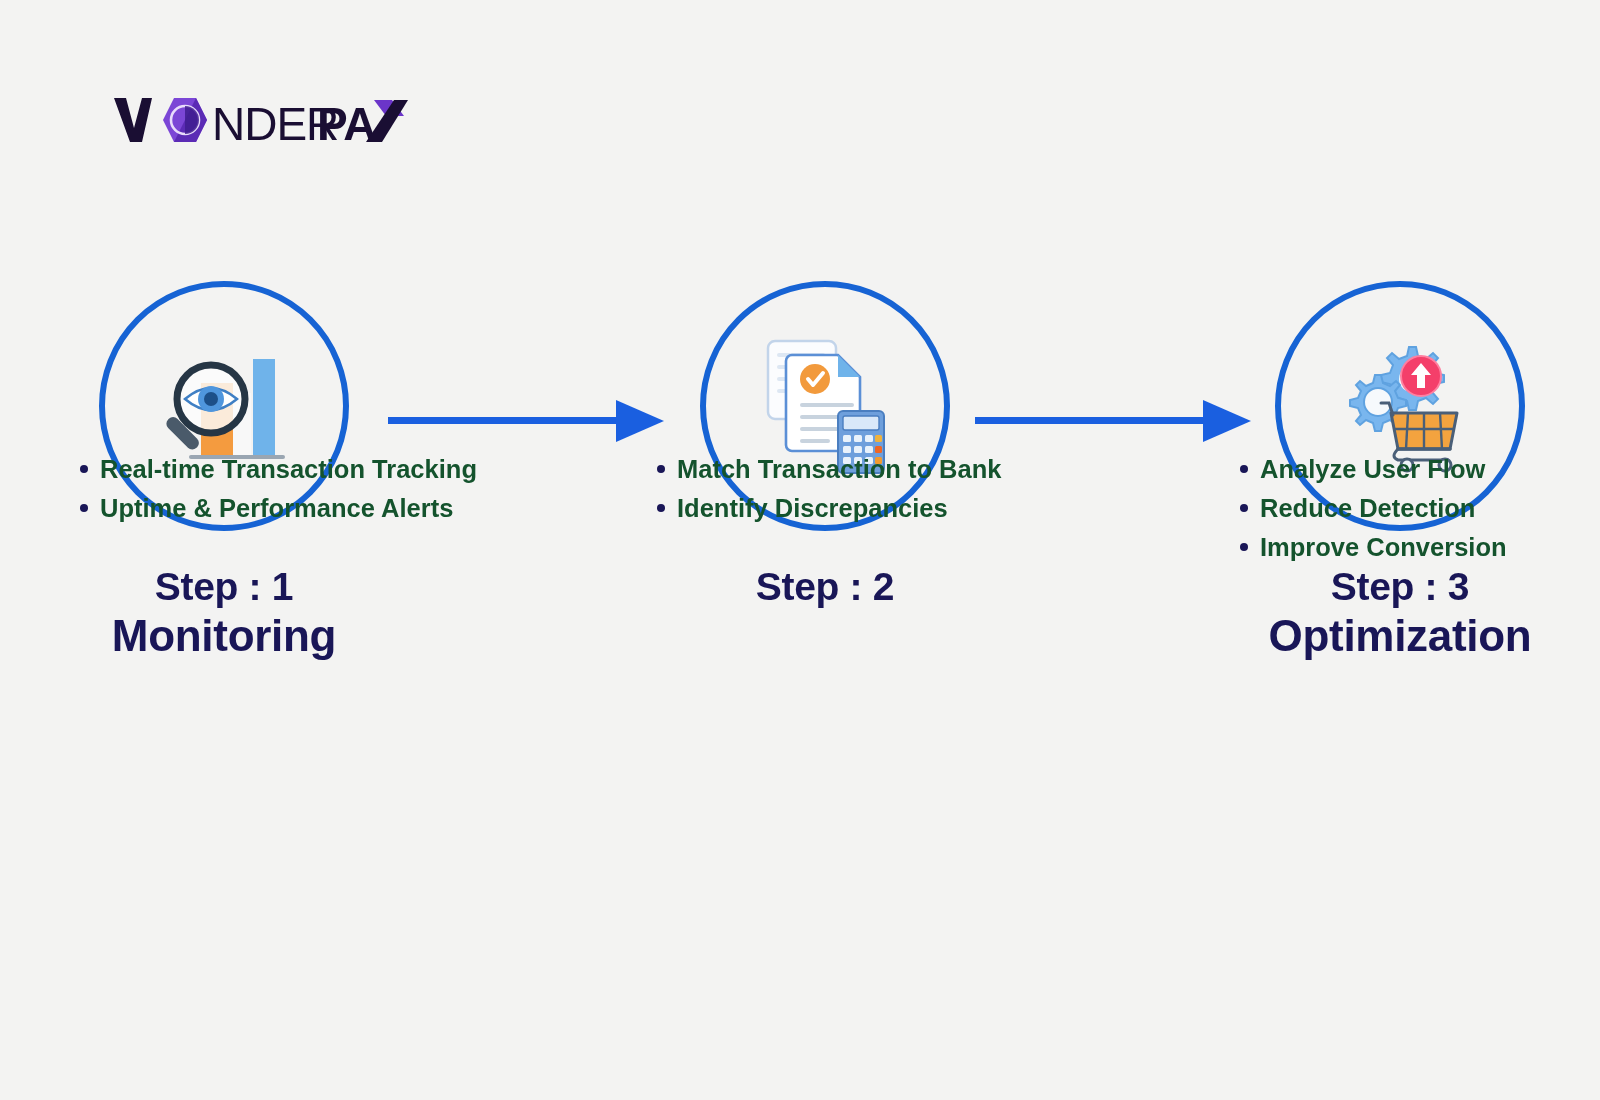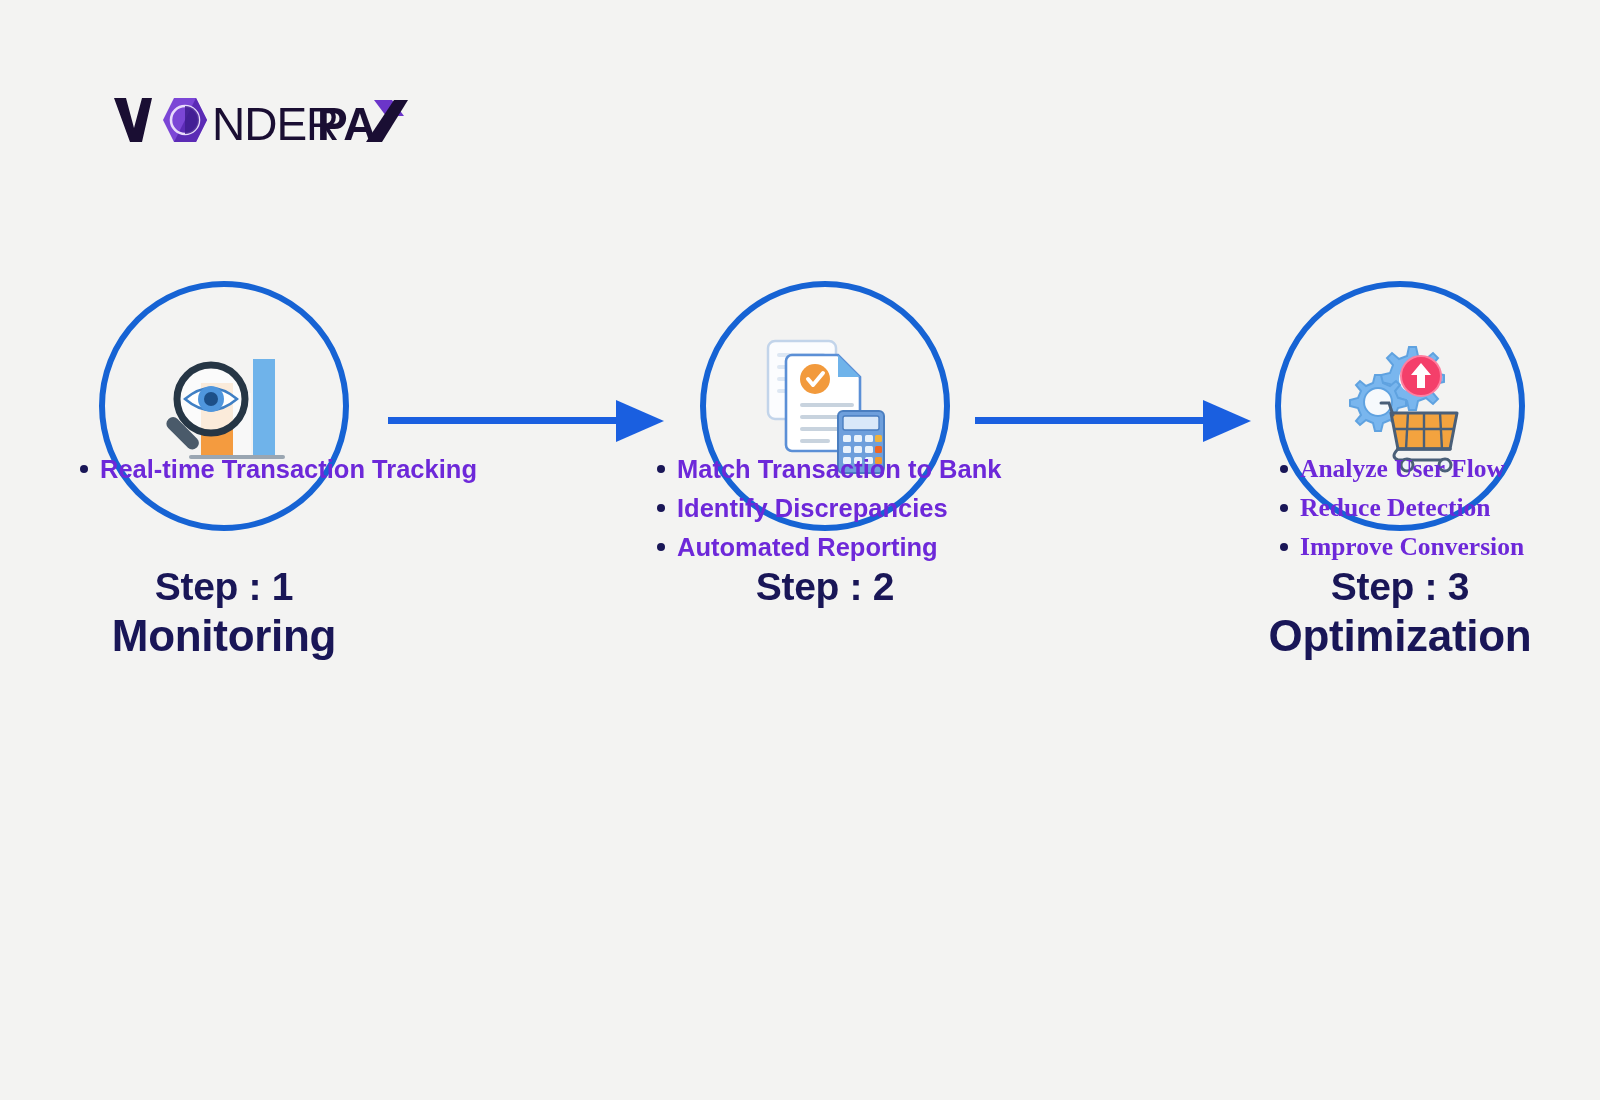--- a/index.html
+++ b/index.html
@@ -74,21 +74,21 @@
   }
   .step-title {
     font-size: 44px;
     line-height: 1.35;
   }
 
   .bullets {
     list-style: none;
     margin: 22px 0 0 0;
     padding: 0;
-    color: #6d28d9;
+    color: #14532d;
     font-weight: bold;
     font-size: 25.5px;
     line-height: 1.52;
   }
   .bullets li {
     position: relative;
     padding-left: 22px;
     white-space: nowrap;
   }
   .bullets li::before {
@@ -97,21 +97,21 @@
     left: 2px;
     top: 15px;
     width: 8px;
     height: 8px;
     border-radius: 50%;
     background: #191657;
   }
 
   .bl-1 { position: absolute; left: 78px;  top: 428px; }
   .bl-2 { position: absolute; left: 655px; top: 428px; }
-  .bl-3 { position: absolute; left: 1278px; top: 428px; font-family: Liberation Serif, serif; }
+  .bl-3 { position: absolute; left: 1238px; top: 428px; }
 
   
   .arrow {
     position: absolute;
     top: 398px;
     width: 276px;
     height: 46px;
   }
   .arrow.a1 { left: 388px; }
   .arrow.a2 { left: 975px; }
@@ -162,20 +162,21 @@
         <circle cx="62" cy="68" r="7" fill="#1c4f88"></circle>
       </svg>
     </div>
     <div class="headings">
       <div class="step-label">Step : 1</div>
       <div class="step-title">Monitoring</div>
     </div>
   </div>
   <ul class="bullets bl-1">
     <li>Real-time Transaction Tracking</li>
+    <li>Uptime &amp; Performance Alerts</li>
   </ul>
 
   <div class="arrow a1">
     <svg width="276" height="46" viewBox="0 0 276 46">
       <rect x="0" y="19" width="240" height="7" fill="#1a5fe0"></rect>
       <polygon points="228,2 276,23 228,44" fill="#1a5fe0"></polygon>
     </svg>
   </div>
 
   <div class="step-col c2">
@@ -217,21 +218,20 @@
         <rect x="125" y="126" width="7" height="7" rx="1.5" fill="#f19a30"></rect>
       </svg>
     </div>
     <div class="headings">
       <div class="step-label">Step : 2</div>
     </div>
   </div>
   <ul class="bullets bl-2">
     <li>Match Transaction to Bank</li>
     <li>Identify Discrepancies</li>
-    <li>Automated Reporting</li>
   </ul>
 
   <div class="arrow a2">
     <svg width="276" height="46" viewBox="0 0 276 46">
       <rect x="0" y="19" width="240" height="7" fill="#1a5fe0"></rect>
       <polygon points="228,2 276,23 228,44" fill="#1a5fe0"></polygon>
     </svg>
   </div>
 
   <div class="step-col c3">

